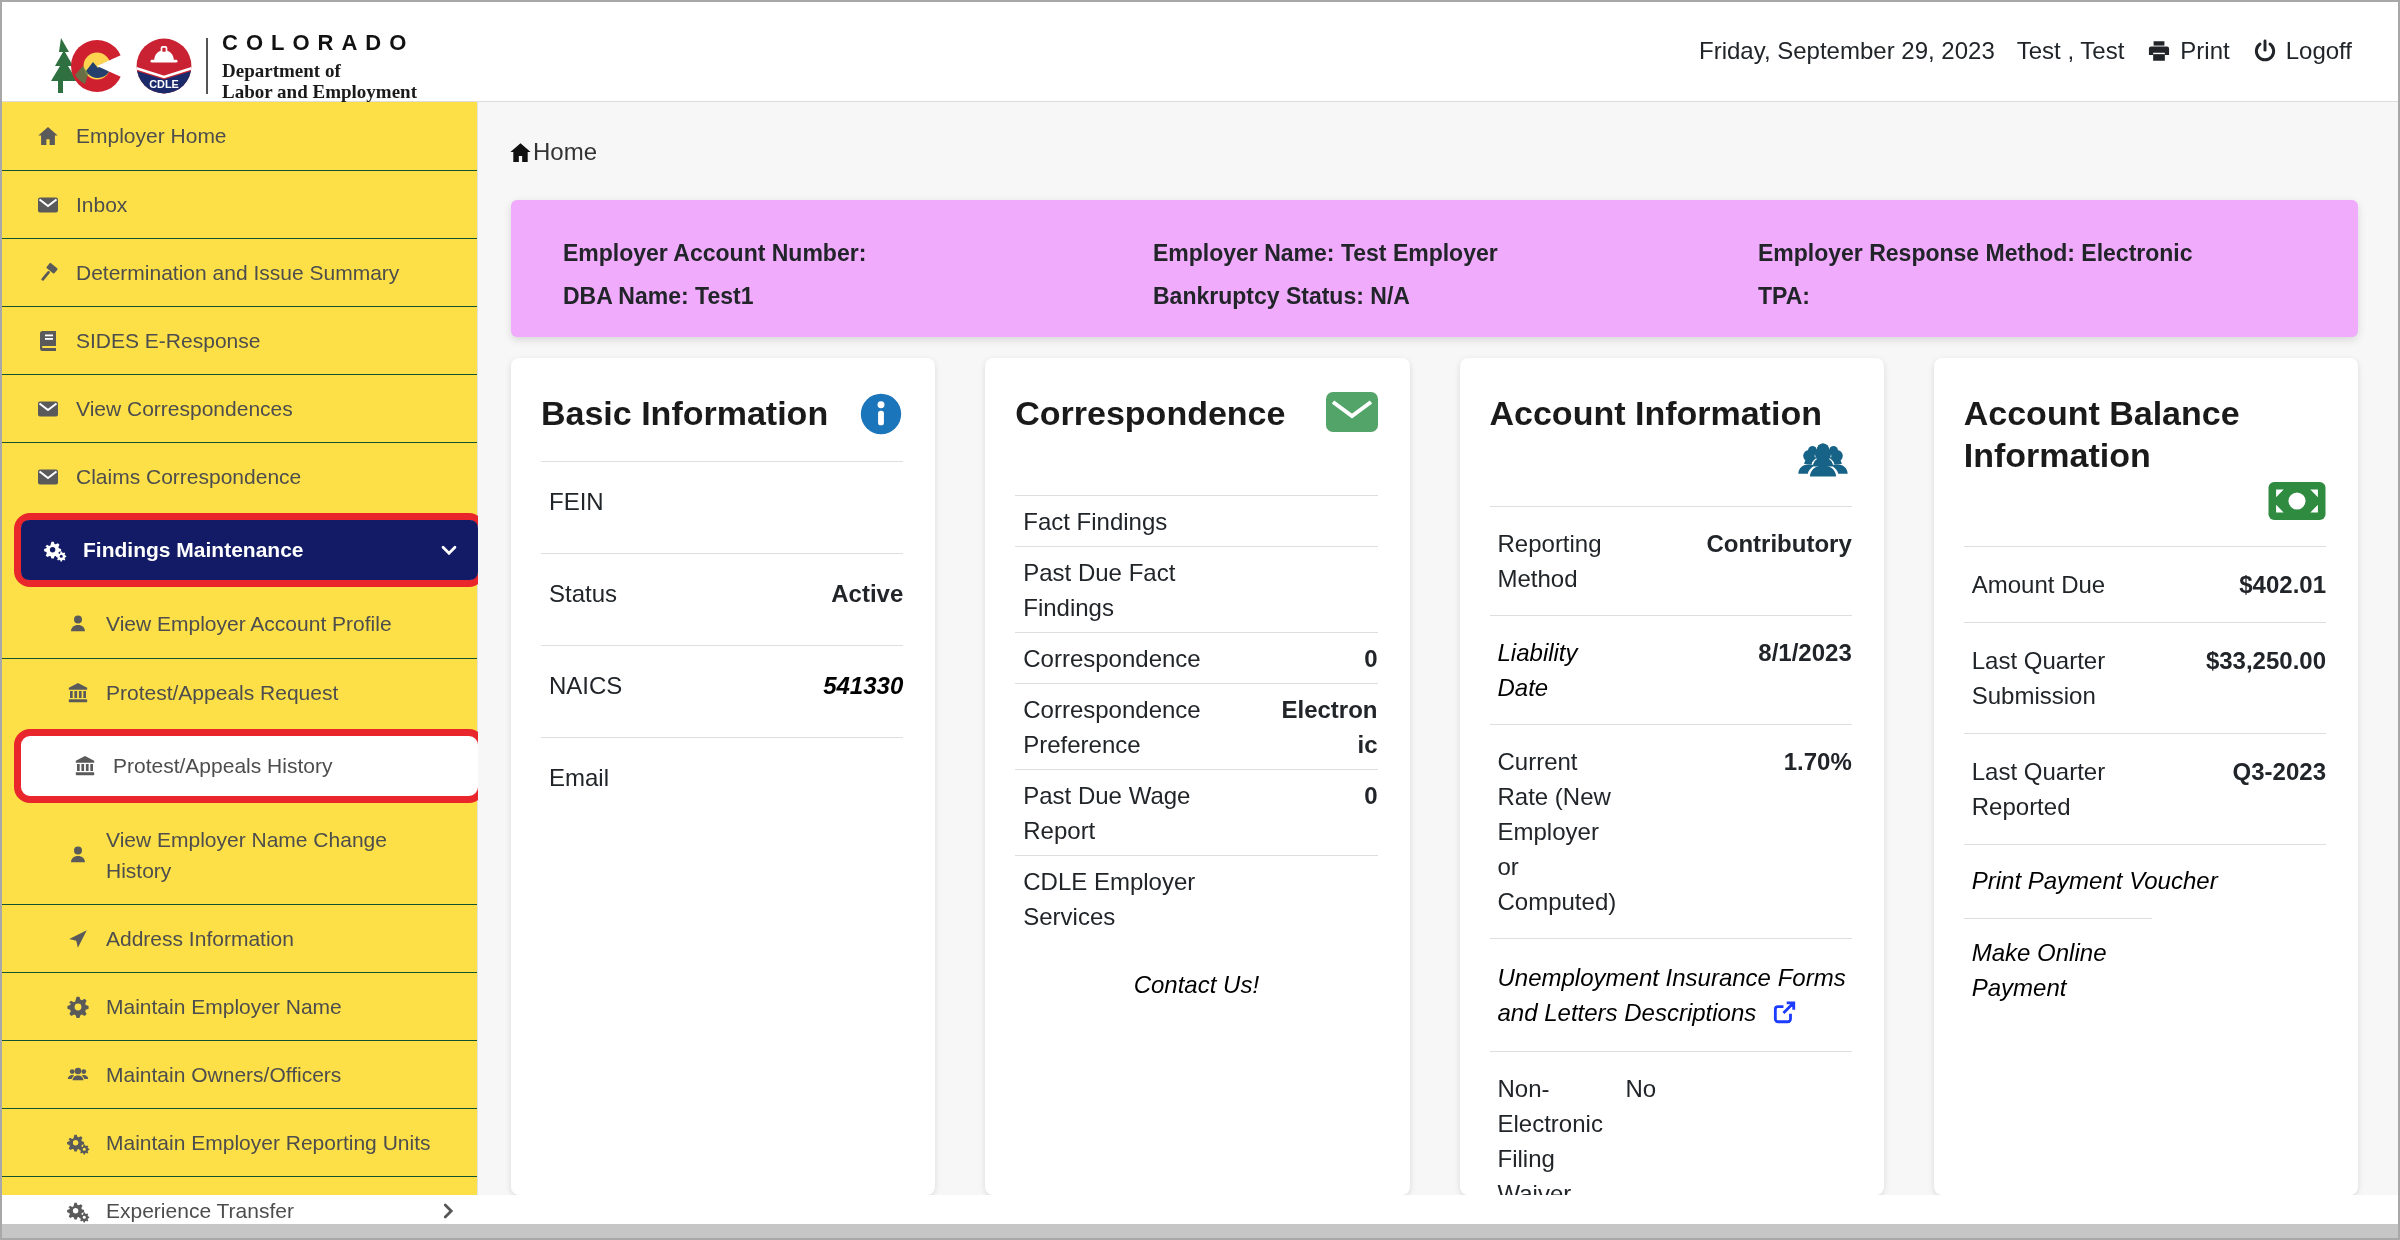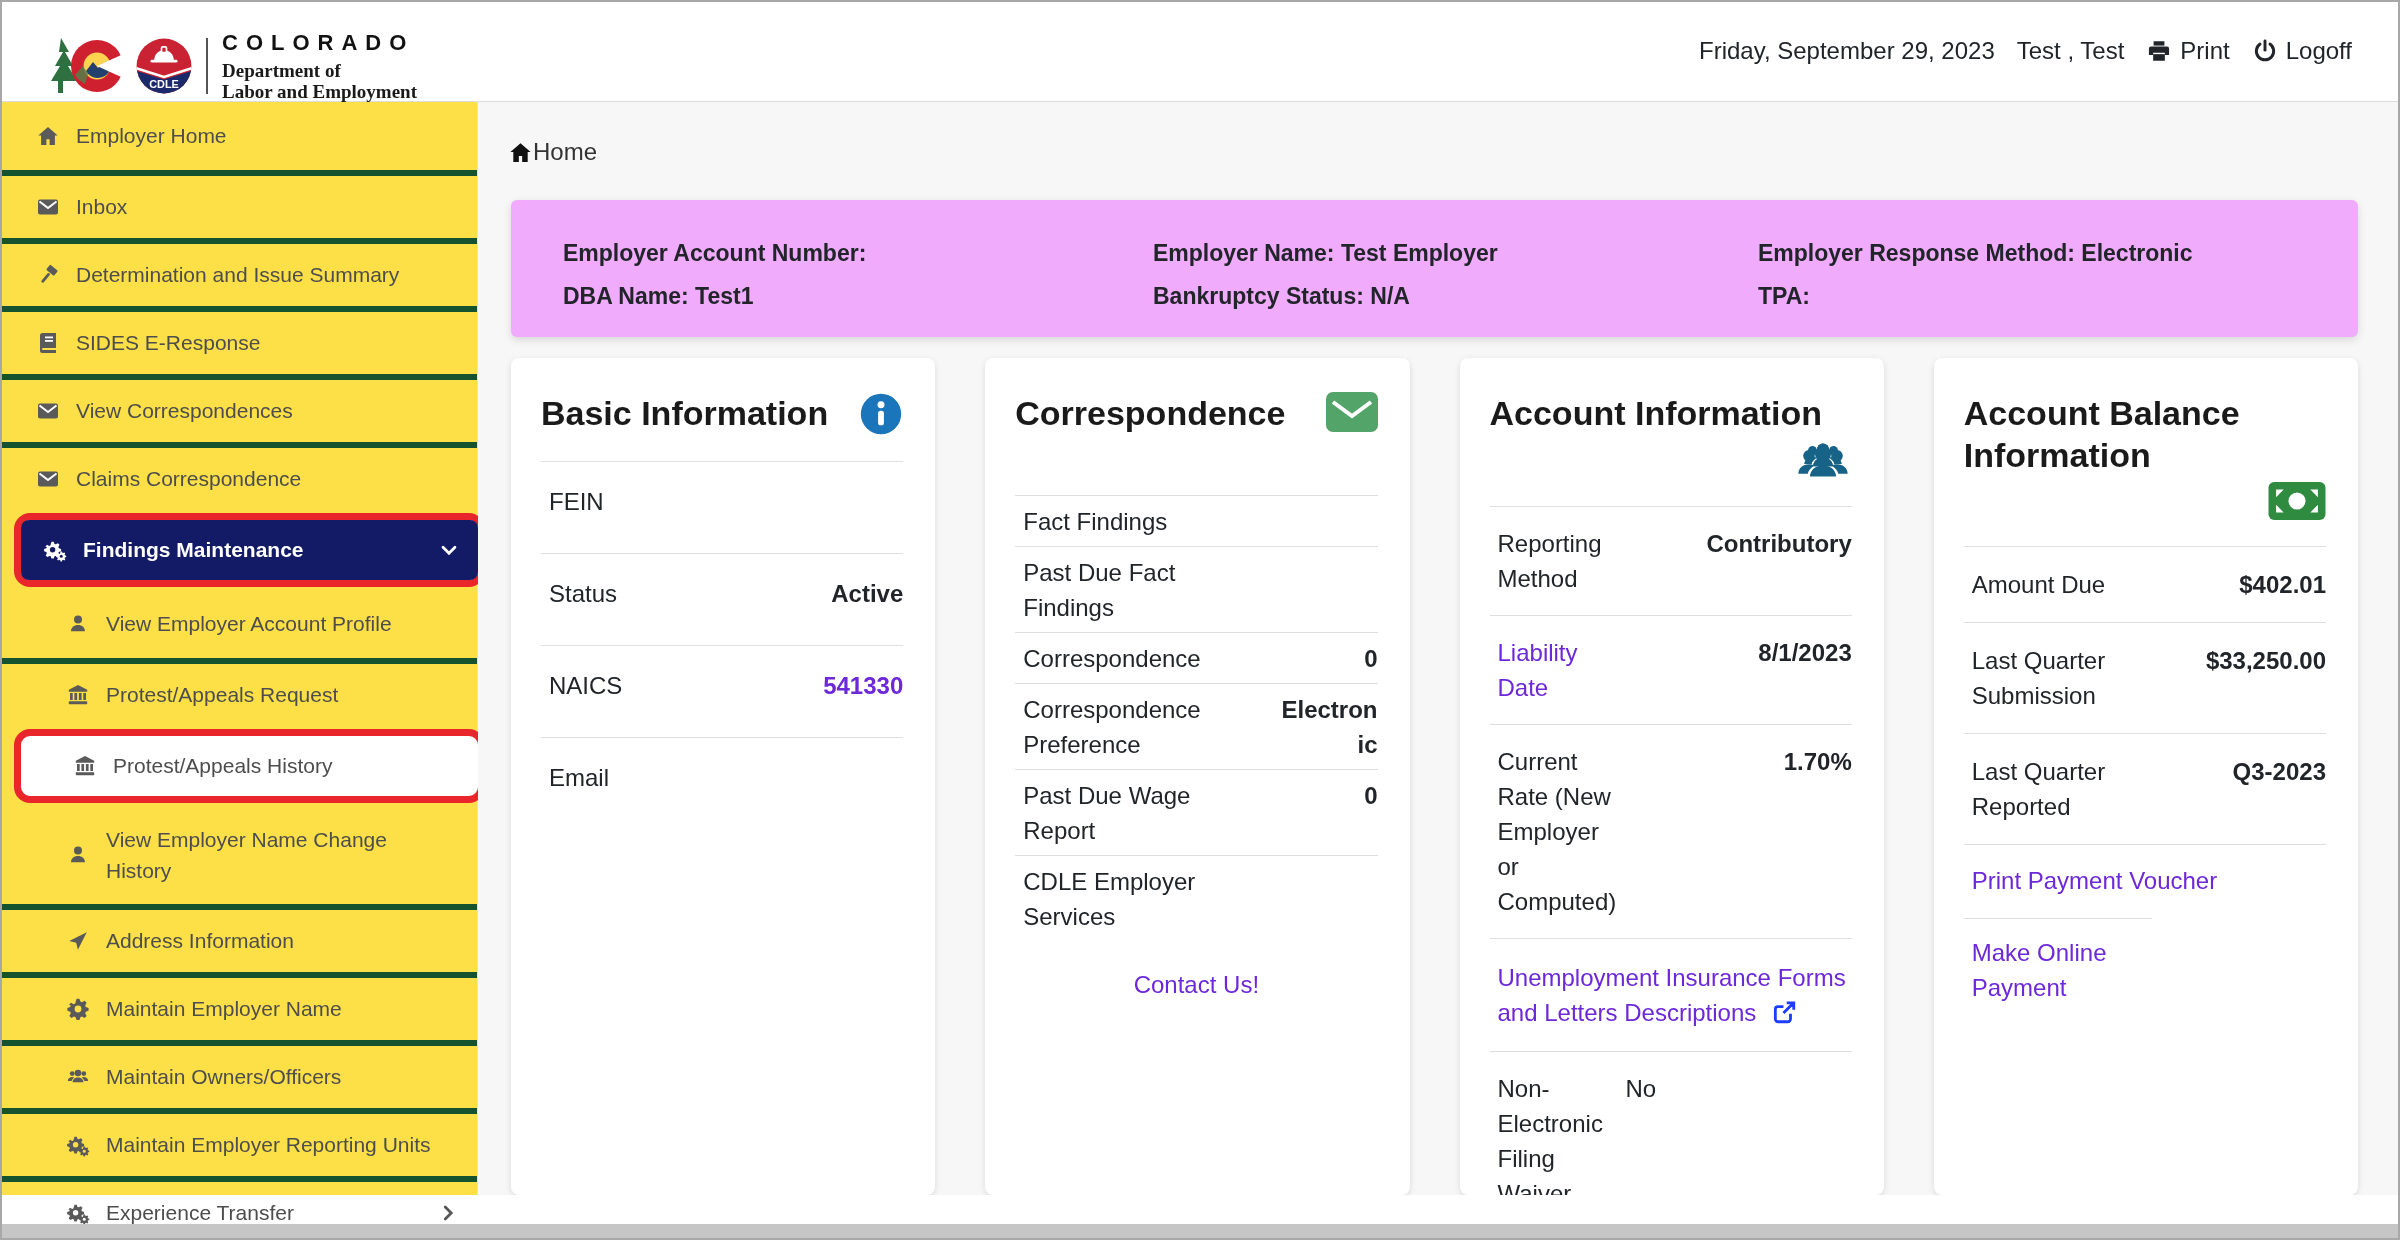--- a/index.html
+++ b/index.html
@@ -16,21 +16,21 @@
   .logo{position:absolute;left:46px;top:28px;display:flex;align-items:center;}
   .logo-divider{width:2px;height:56px;background:#555;margin:0 14px 0 12px;}
   .brand-name{font-weight:700;font-size:22px;letter-spacing:8px;color:#121212;line-height:26px;}
   .brand-dept{font-family:"Liberation Serif", serif;font-weight:700;font-size:19px;line-height:21px;color:#1a1a1a;margin-top:4px;}
   .hdr-right{position:absolute;right:46px;top:28px;height:42px;display:flex;align-items:center;gap:22px;font-size:24px;color:#212529;}
   .hdr-item{display:flex;align-items:center;gap:8px;cursor:pointer;}
 
   
   .sidebar{position:absolute;left:0;top:100px;width:475px;bottom:43px;background:#fde047;border-right:1px solid #e2e2e2;overflow:visible;}
   .s-item{display:flex;align-items:center;gap:16px;height:68px;box-sizing:border-box;
-          padding:0 18px 0 34px;font-size:21px;color:#4d4d4d;border-top:6px solid #14532d;cursor:pointer;}
+          padding:0 18px 0 34px;font-size:21px;color:#4d4d4d;border-top:1px solid #14532d;cursor:pointer;}
   .s-item:first-child{border-top:none;}
   .annot + .s-item{border-top:none;}
   .s-ico{width:24px;height:24px;color:#5a5a5a;flex:none;}
   .sub{padding-left:64px;}
   .two-line{height:98px;line-height:31px;}
   .two-line .s-lbl{width:330px;}
   .annot{border:7px solid #e8262b;border-radius:16px;margin:3px -8px 3px 12px;background:#fff;}
   .annot .s-item{border:none;height:60px;padding-left:22px;}
   .annot .s-item.sub{padding-left:52px;}
   .s-item.active{background:#131b66;border-radius:8px;color:#fff;font-weight:700;}
@@ -51,21 +51,21 @@
   .cards{position:absolute;left:33px;top:256px;right:40px;bottom:0;display:flex;gap:50px;}
   .card{flex:1;background:#fff;border-radius:8px;box-shadow:0 2px 6px rgba(0,0,0,.12);
         box-sizing:border-box;padding:34px 32px 0 30px;font-size:24px;color:#212529;overflow:hidden;}
   .card h3{margin:0;font-size:34px;line-height:42px;font-weight:700;color:#1a1a1a;}
   .head-inline{display:flex;justify-content:space-between;align-items:flex-start;}
   .icon-row{display:flex;justify-content:flex-end;}
 
   .crow{display:flex;border-top:1px solid #dedede;}
   .crow .lbl{line-height:35px;padding-left:8px;}
   .crow .val{margin-left:auto;font-weight:700;text-align:right;line-height:35px;}
-  .blue{color:#6d28d9;}
+  .blue{color:#000000;font-style:italic;}
 
   .c1 .crow{padding:22px 0 34px;}
   .c1 .head-inline{margin-bottom:25px;}
 
   .c2 .head-inline{margin-bottom:61px;}
   .c2 .crow{padding:8px 0 7px;}
   .c2 .lbl{width:200px;}
   .c2 .val{width:100px;word-break:break-all;}
   .contact{text-align:center;padding:30px 0;font-size:24px;}
 

